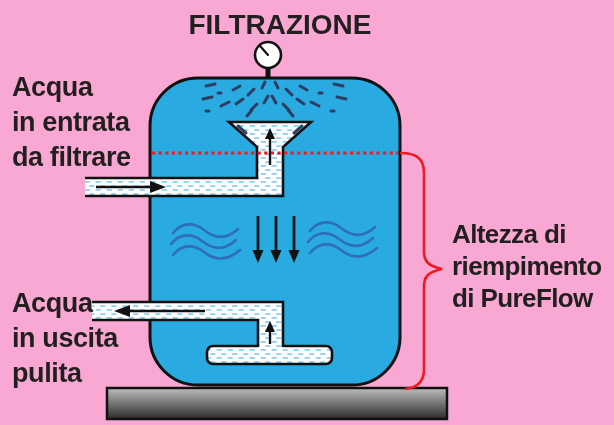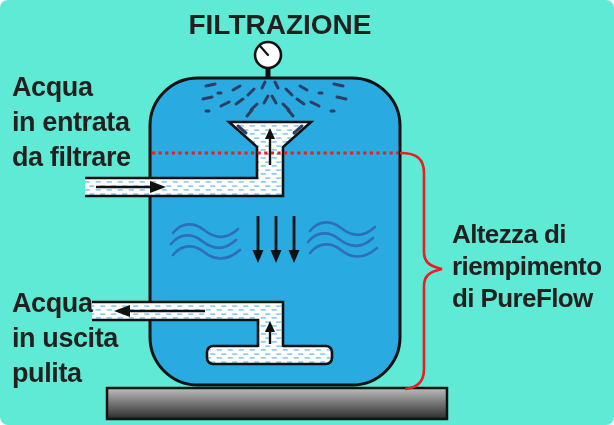--- a/index.html
+++ b/index.html
@@ -1,19 +1,18 @@
 <!DOCTYPE html>
 <html style="--tank-blue: #29ABE2; --outline-black: #111111; --accent-red: #ED1C24; --wave-blue: #2F6EB8; --spray-navy: #2E3D63; --pipe-dash-blue: #8FCCEE; --pipe-fill-white: #FFFFFF; --base-gray-light: #BDBDBD; --base-gray-dark: #2B2B2B; --text-dark: #221F1F;"><head>
 <meta charset="utf-8">
 <style>
   html,body{margin:0;padding:0;background:#ffffff;}
   .stage{
-    position:relative;width:614px;height:425px;background:#5eead4;overflow:hidden;
+    position:relative;width:614px;height:425px;background:#f9a8d4;overflow:hidden;
     font-family:"Liberation Sans", sans-serif;
-    border-radius:8px;
   }
   svg{position:absolute;left:0;top:0;}
   text{
     font-family:"Liberation Sans", sans-serif;
     font-weight:600;
     fill:var(--text-dark,#221F1F);
   }
   .title-text{font-size:28px;letter-spacing:0px;}
   .label-text{font-size:27px;letter-spacing:-0.4px;}
   .label-text-right{font-size:26px;letter-spacing:-0.6px;}

